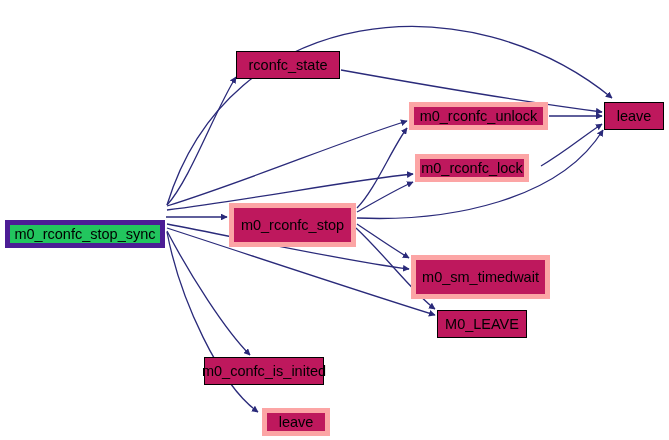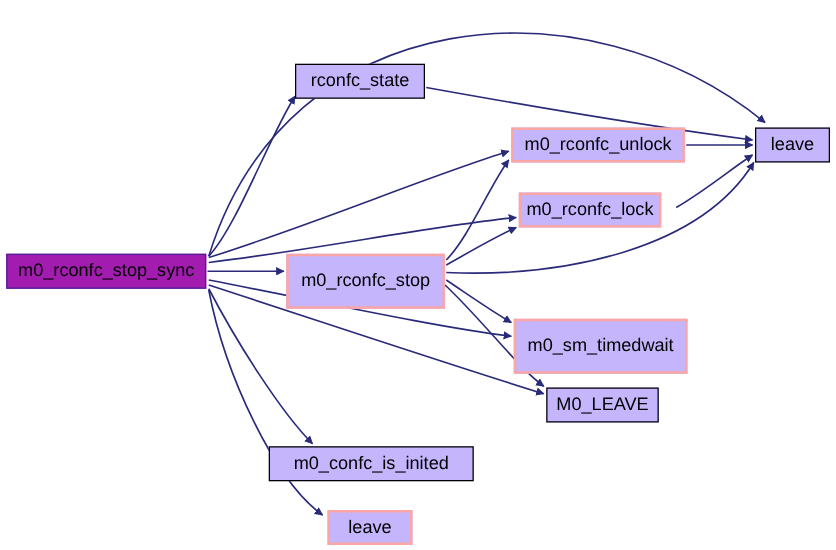--- a/index.html
+++ b/index.html
@@ -8,30 +8,30 @@
     width:669px;height:440px;
     background:#ffffff;
     font-family:"Liberation Sans", sans-serif;
     overflow:hidden;
   }
   #edges{position:absolute;left:0;top:0;width:669px;height:440px;}
   .node{
     position:absolute;
     box-sizing:border-box;
     display:flex;align-items:center;justify-content:center;
-    background:#c4b5fd;
+    background:#be185d;
     border:1px solid #000000;
     color:#000000;
     font-size:14.5px;
     line-height:1;
     white-space:nowrap;
     z-index:5;
   }
-  .node.red{border:2px solid #fca5a5;}
-  .node.root{background:#a21caf;border:1px solid #4c1d95;}
+  .node.red{border:5px solid #fca5a5;}
+  .node.root{background:#22c55e;border:5px solid #4c1d95;margin-top:17px;}
   .node .lbl{pointer-events:none;}
 </style>
 </head>
 <body>
 
 <div id="canvas">
 
   <svg id="edges" viewBox="0 0 669 440" xmlns="http://www.w3.org/2000/svg">
     <defs>
       <marker id="arrow" viewBox="0 0 10 10" refX="9" refY="5" markerWidth="5.2" markerHeight="5.2" orient="auto-start-reverse">
@@ -77,21 +77,21 @@
       </div>
       <div class="node red" style="left: 229px; top: 203px; width: 127px; height: 44px;">
         <span class="lbl">m0_rconfc_stop</span>
       </div>
       <div class="node red" style="left: 411px; top: 255px; width: 139px; height: 44px; text-align: right;">
         <span class="lbl">m0_sm_timedwait</span>
       </div>
       <div class="node" style="left: 437px; top: 310px; width: 90px; height: 28px;">
         <span class="lbl">M0_LEAVE</span>
       </div>
-      <div class="node" style="left: 215px; top: 357px; width: 164px; height: 28px;">
+      <div class="node" style="left: 204px; top: 357px; width: 120px; height: 28px;">
         <span class="lbl">m0_confc_is_inited</span>
       </div>
       <div class="node red" style="left: 262px; top: 408px; width: 68px; height: 28px;">
         <span class="lbl">leave</span>
       </div>
     </div>
 
 </div>
 
 </body></html>

